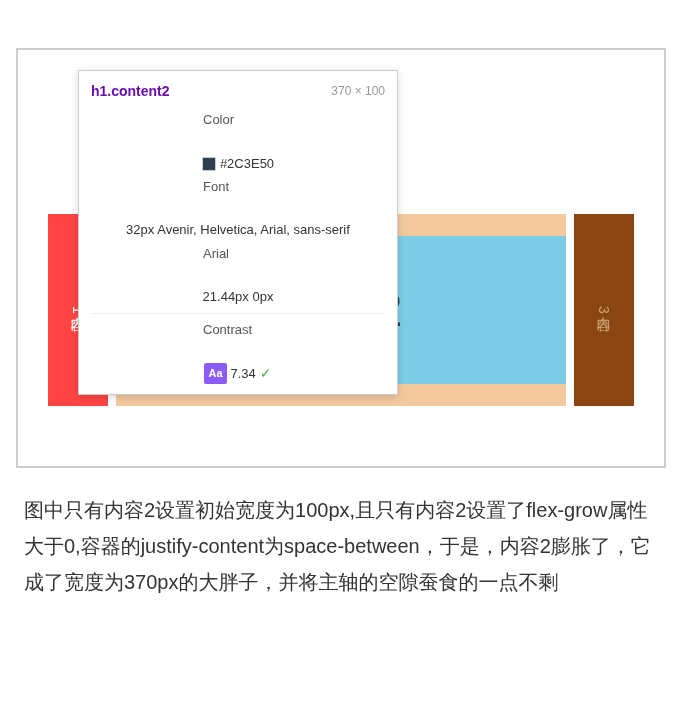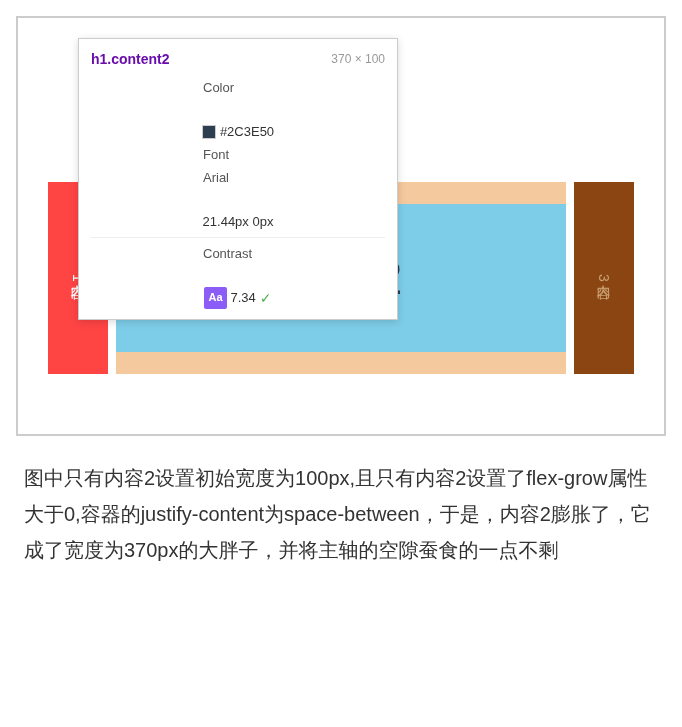--- a/index.html
+++ b/index.html
@@ -5,20 +5,21 @@
     * { box-sizing: border-box; margin: 0; padding: 0; }
     body {
       font-family: Arial, sans-serif;
       background: #fff;
       width: 682px;
       min-height: 727px;
     }
 
     .main-container {
       padding: 16px;
+      margin-top: 32px;
     }
 
     
     .diagram-area {
       border: 2px solid #ccc;
       position: relative;
       height: 420px;
       margin-bottom: 24px;
       background: #fff;
       overflow: visible;
@@ -199,20 +200,21 @@
 
       <div class="tooltip-row">
         <span class="tooltip-label">Color</span>
         <span class="tooltip-value">
           <span class="color-swatch" style="background:#2C3E50;"></span>#2C3E50
         </span>
       </div>
 
       <div class="tooltip-row">
         <span class="tooltip-label">Font</span>
+        <span class="tooltip-value">32px Avenir, Helvetica, Arial, sans-serif</span>
       </div>
 
 
       <div class="tooltip-row">
         <span class="tooltip-label">Arial</span>
         <span class="tooltip-value">21.44px 0px</span>
       </div>
 
       <hr class="tooltip-divider">
 

